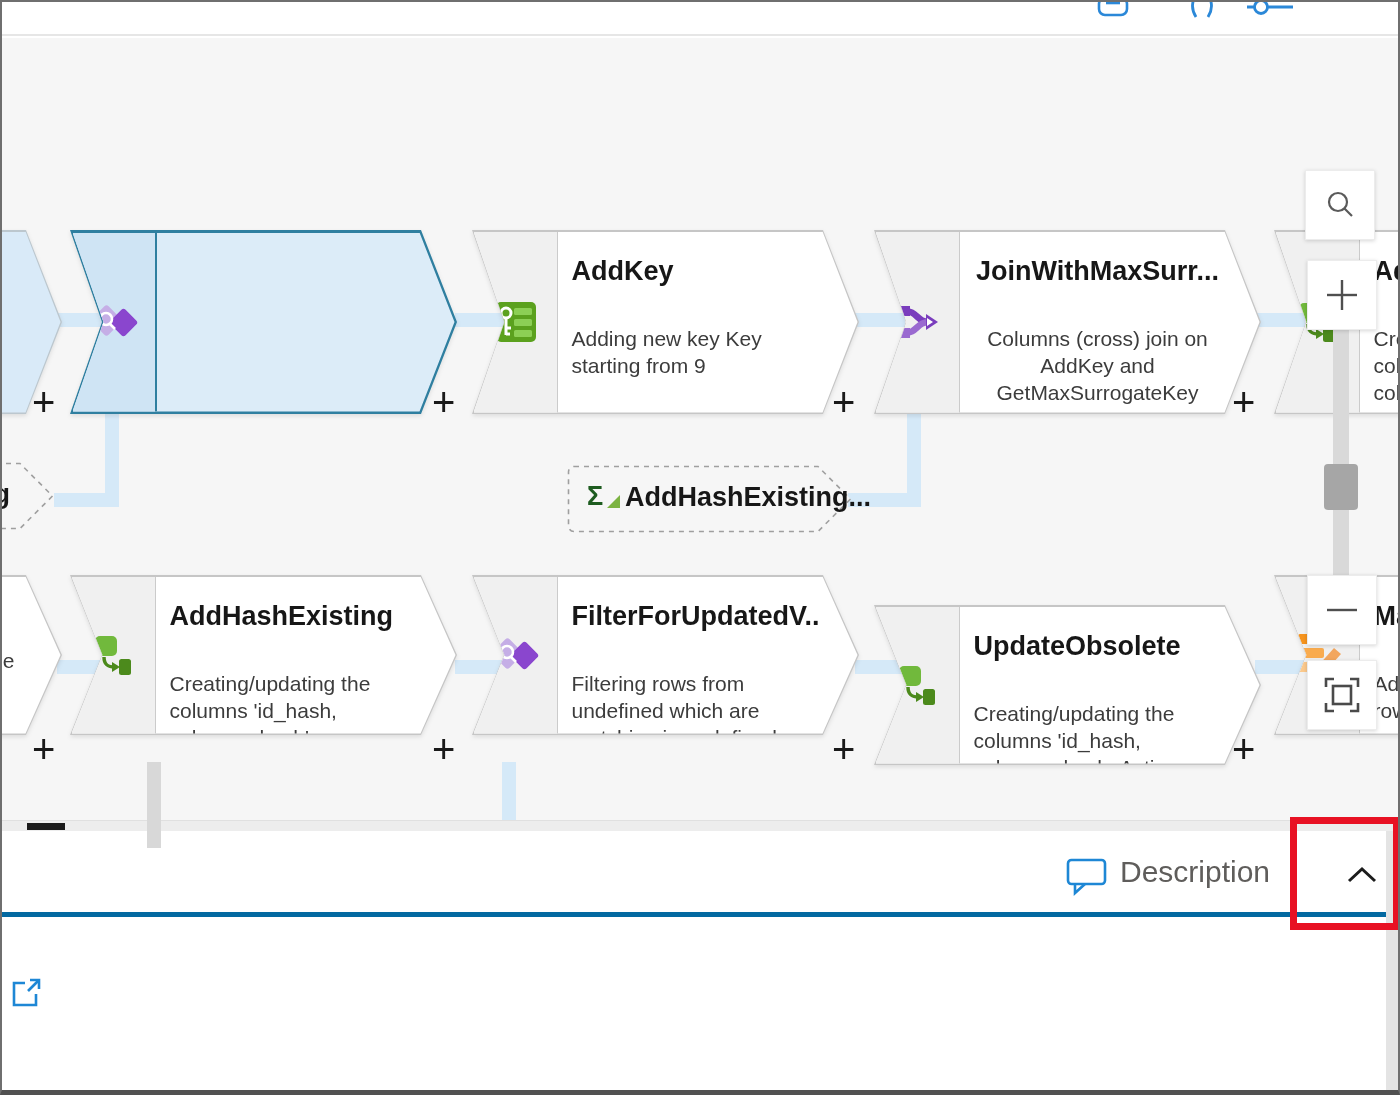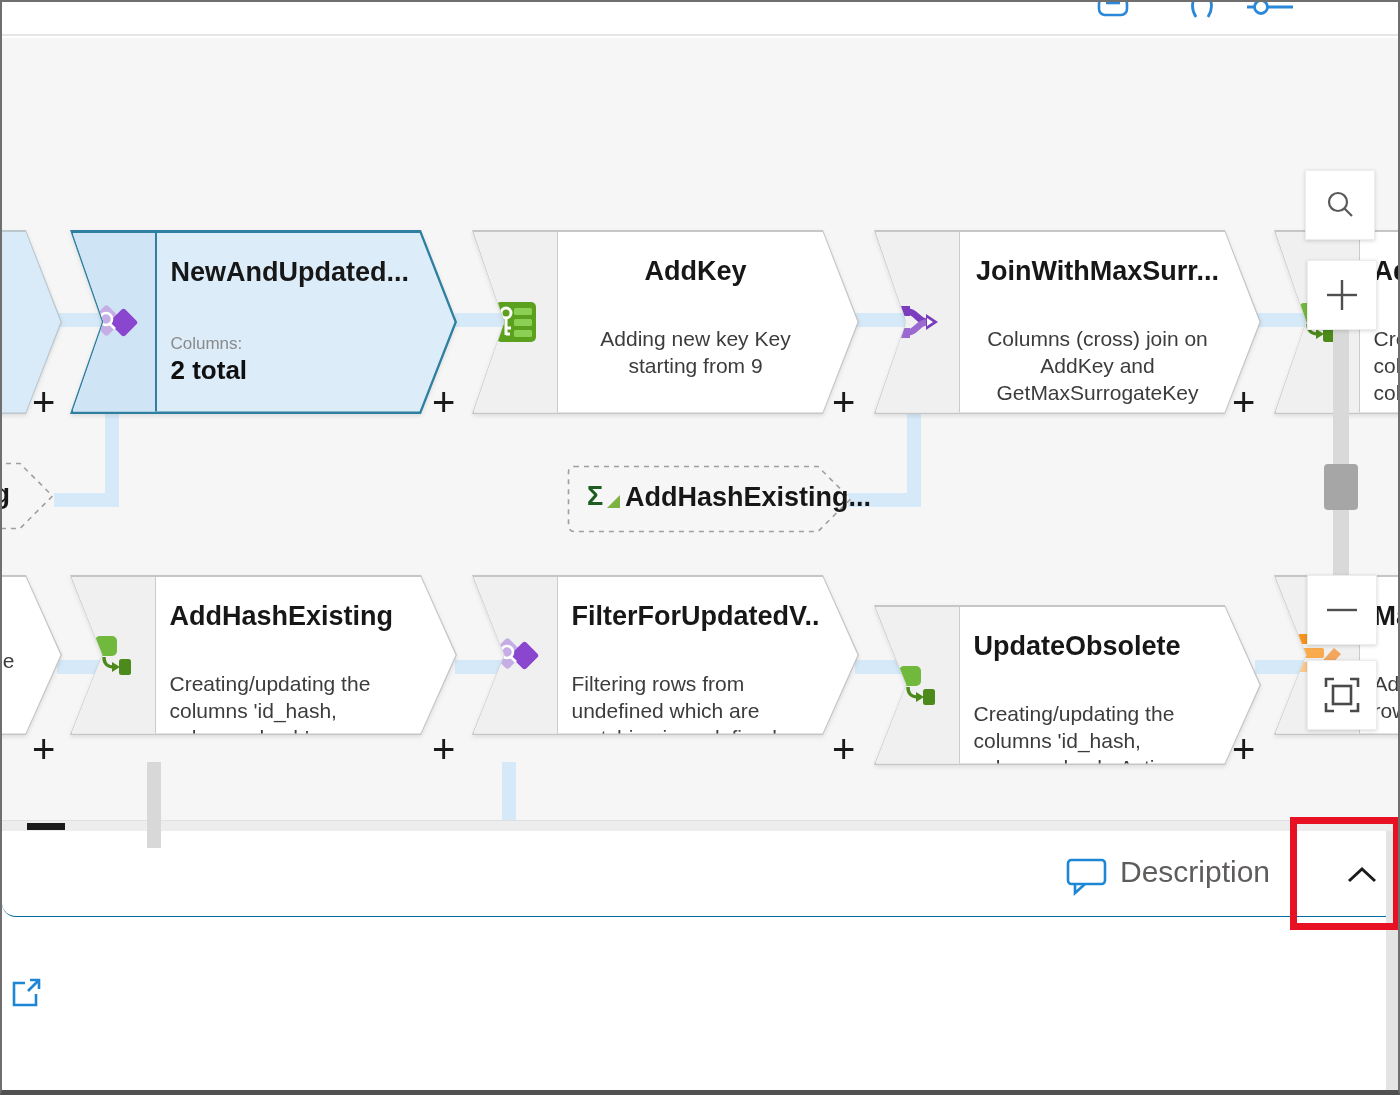--- a/index.html
+++ b/index.html
@@ -44,21 +44,21 @@
   .sigma{position:absolute;left:20px;top:16px;font-size:27px;font-weight:700;color:#1e5c20;}
   .sigma-tri{position:absolute;left:40px;top:30px;width:0;height:0;border-left:13px solid transparent;border-bottom:13px solid #7cb342;}
   
   .zbtn{position:absolute;width:70px;height:70px;background:#fff;border:1px solid #ececec;
     box-shadow:0 1px 4px rgba(0,0,0,.16);display:flex;align-items:center;justify-content:center;z-index:6;cursor:pointer;}
   .ztrack{position:absolute;left:1331px;top:292px;width:16px;height:245px;background:#d9d9d9;z-index:5;}
   .zthumb{position:absolute;left:1322px;top:426px;width:34px;height:46px;background:#a6a6a6;border-radius:4px;z-index:6;cursor:pointer;}
   
   .strip{position:absolute;left:0;top:818px;width:1396px;height:11px;background:#ededed;border-top:1px solid #e0e0e0;}
   .strip-thumb{position:absolute;left:25px;top:2px;width:38px;height:7px;background:#1a1a1a;}
-  .descrow{position:absolute;left:0;top:829px;width:1396px;height:86px;background:#fff;border-bottom:1px solid #0369a1;border-radius:14px;}
+  .descrow{position:absolute;left:0;top:829px;width:1396px;height:86px;background:#fff;border-bottom:5px solid #0369a1;}
   .desc-label{position:absolute;left:1118px;top:24px;font-size:30px;color:#5f5d5b;}
   .chev-up-btn{position:absolute;left:1330px;top:18px;width:60px;height:52px;display:flex;align-items:center;justify-content:center;cursor:pointer;z-index:5;background:transparent;border:none;}
   .lower{position:absolute;left:0;top:915px;width:1396px;height:173px;background:#fff;}
   .vscroll{position:absolute;left:1384px;top:829px;width:13px;height:259px;background:#e4e4e4;}
   .redbox{position:absolute;left:1288px;top:815px;width:110px;height:113px;border:7px solid #e81123;z-index:10;background:transparent;}
   .stub-ext{position:absolute;left:145px;top:818px;width:14px;height:28px;background:#d8d8d8;z-index:2;}
 </style>
 </head>
 <body>
 
@@ -120,31 +120,26 @@
       <div class="chev-b">
           <div class="chev-f">
         <div class="zone">
           <svg class="n-icon" width="46" height="42" viewBox="0 0 46 42">
             <rect x="2" y="8" width="23" height="23" rx="3" transform="rotate(-45 13.5 19.5)" fill="#c5aee6"></rect>
             <rect x="20" y="11" width="21" height="21" rx="3" transform="rotate(-45 30.5 21.5)" fill="#8a46ce"></rect>
             <circle cx="13" cy="18" r="6" fill="none" stroke="#fff" stroke-width="2.6"></circle>
             <line x1="17" y1="23" x2="22" y2="28" stroke="#fff" stroke-width="2.6"></line>
           </svg>
         </div>
-        <div class="n-content">
-          <div class="n-title">NewAndUpdated...</div>
-          <div class="n-meta-label">Columns:</div>
-          <div class="n-meta-value">2 total</div>
-        </div>
       </div>
         </div>
     </div>
     <div class="plus" style="left:430px;top:346px;">+</div>
 
-    <div class="node" style="left:470px;top:192px;text-align:center;">
+    <div class="node" style="left:470px;top:192px;">
       <div class="chev-b">
           <div class="chev-f">
         <div class="zone">
           <svg class="n-icon" width="44" height="44" viewBox="0 0 44 44">
             <rect x="2" y="2" width="40" height="40" rx="5" fill="#5ba11e"></rect>
             <rect x="20" y="8" width="18" height="7" rx="1.5" fill="#8ccf55"></rect>
             <rect x="20" y="19" width="18" height="7" rx="1.5" fill="#8ccf55"></rect>
             <rect x="20" y="30" width="18" height="7" rx="1.5" fill="#8ccf55"></rect>
             <circle cx="12" cy="13" r="5" fill="none" stroke="#fff" stroke-width="3"></circle>
             <line x1="12" y1="18" x2="12" y2="35" stroke="#fff" stroke-width="3"></line>

